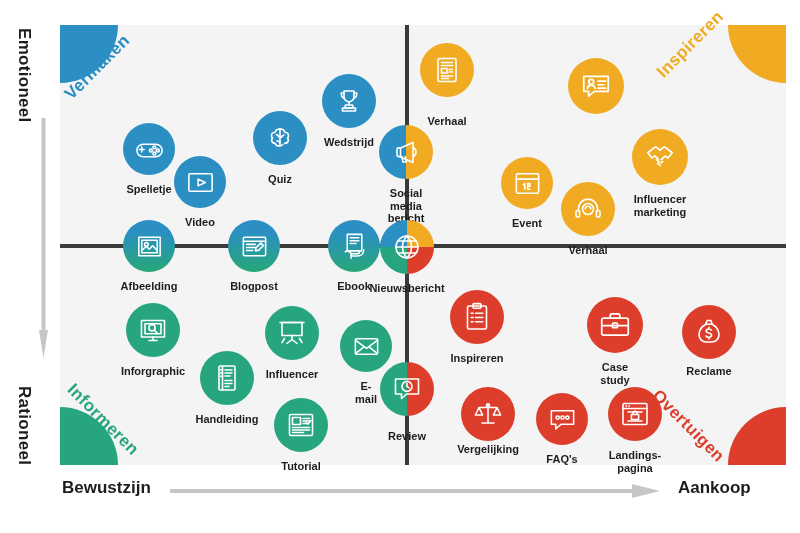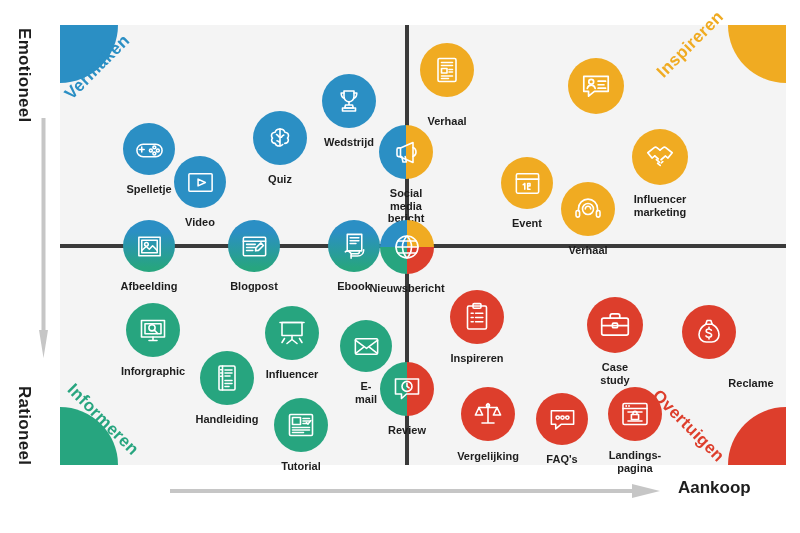--- a/index.html
+++ b/index.html
@@ -64,20 +64,21 @@
 
 <div id="stage">
 
   <div id="lbl-emotioneel">Emotioneel</div>
   <svg id="vArrow" viewBox="0 0 9 240">
     <rect x="2.5" y="0" width="4" height="218" fill="#c6c6c6"></rect>
     <polygon points="0,212 9,212 4.5,240" fill="#c6c6c6"></polygon>
   </svg>
   <div id="lbl-rationeel">Rationeel</div>
 
+  <div id="lbl-bewustzijn">Bewustzijn</div>
   <svg id="hArrow" viewBox="0 0 490 14">
     <rect x="0" y="5" width="468" height="4" fill="#c6c6c6"></rect>
     <polygon points="462,0 462,14 490,7" fill="#c6c6c6"></polygon>
   </svg>
   <div id="lbl-aankoop">Aankoop</div>
 
   <div id="panel">
 
     <div class="wedge tl" style="background: rgb(43, 143, 196);"></div>
     <div class="wedge tr" style="background: rgb(240, 171, 34);"></div>
@@ -332,21 +333,21 @@
         <div class="node" style="left: 320px; top: 337px; width: 54px;">
           <div class="bubble" style="width: 54px; height: 54px;">
             <span class="half l" style="background:#27a57f"></span>
             <span class="half r" style="background:#dd3e2c"></span>
             <svg width="32" height="32" viewBox="0 0 32 32">
               <path d="M4.5 6h23v15h-12l-5 4.5V21h-6V6z" fill="none" stroke="#ffffff" stroke-width="1.6" stroke-linecap="round" stroke-linejoin="round"></path>
               <circle cx="16" cy="13.4" r="5" fill="none" stroke="#ffffff" stroke-width="1.6" stroke-linecap="round" stroke-linejoin="round"></circle>
               <path d="M16 10.2v3.2l2.1 1.5" fill="none" stroke="#ffffff" stroke-width="1.6" stroke-linecap="round" stroke-linejoin="round"></path>
             </svg>
           </div>
-          <div class="nlabel" style="top: 62px;">Review</div>
+          <div class="nlabel" style="top: 68px;">Review</div>
         </div>
         <div class="node" style="left: 390px; top: 265px; width: 54px;">
           <div class="bubble" style="width: 54px; height: 54px;">
             <span class="fill" style="background:#dd3e2c"></span>
             <svg width="32" height="32" viewBox="0 0 32 32">
               <rect x="6.5" y="5" width="19" height="23" rx="1.4" fill="none" stroke="#ffffff" stroke-width="1.6" stroke-linecap="round" stroke-linejoin="round"></rect>
               <rect x="12" y="2.6" width="8" height="4.6" rx="1.1" fill="none" stroke="#ffffff" stroke-width="1.6" stroke-linecap="round" stroke-linejoin="round"></rect>
               <path d="M10.2 12.3h2M10.2 16.5h2M10.2 20.7h2" fill="none" stroke="#ffffff" stroke-width="1.6" stroke-linecap="round" stroke-linejoin="round"></path>
               <path d="M14.6 12.3h7.2M14.6 16.5h7.2M14.6 20.7h7.2" fill="none" stroke="#ffffff" stroke-width="1.6" stroke-linecap="round" stroke-linejoin="round"></path>
             </svg>
@@ -367,34 +368,34 @@
         </div>
         <div class="node" style="left: 622px; top: 280px; width: 54px;">
           <div class="bubble" style="width: 54px; height: 54px;">
             <span class="fill" style="background:#dd3e2c"></span>
             <svg width="32" height="32" viewBox="0 0 32 32">
               <path d="M12.8 8.2h6.4l-1.3-3.7h-3.8l-1.3 3.7z" fill="none" stroke="#ffffff" stroke-width="1.6" stroke-linecap="round" stroke-linejoin="round"></path>
               <path d="M12.8 8.2C8.9 10.4 6 14.6 6 18.8c0 4 3.2 7.2 7.2 7.2h5.6c4 0 7.2-3.2 7.2-7.2 0-4.2-2.9-8.4-6.8-10.6" fill="none" stroke="#ffffff" stroke-width="1.6" stroke-linecap="round" stroke-linejoin="round"></path>
               <path d="M18.4 14.2c-.6-.8-1.5-1.2-2.6-1.2-1.5 0-2.6.8-2.6 2 0 2.6 5.4 1.4 5.4 4.1 0 1.3-1.2 2.1-2.8 2.1-1.2 0-2.2-.5-2.8-1.3M16 11.2v1.8M16 21.2V23" fill="none" stroke="#ffffff" stroke-width="1.6" stroke-linecap="round" stroke-linejoin="round"></path>
             </svg>
           </div>
-          <div class="nlabel" style="top: 72px; margin-left: 42px;">Reclame</div>
+          <div class="nlabel" style="top: 60px;">Reclame</div>
         </div>
         <div class="node" style="left: 401px; top: 362px; width: 54px;">
           <div class="bubble" style="width: 54px; height: 54px;">
             <span class="fill" style="background:#dd3e2c"></span>
             <svg width="32" height="32" viewBox="0 0 32 32">
               <path d="M16 5.5v19M10 25h12" fill="none" stroke="#ffffff" stroke-width="1.6" stroke-linecap="round" stroke-linejoin="round"></path>
               <path d="M7 9.5h18" fill="none" stroke="#ffffff" stroke-width="1.6" stroke-linecap="round" stroke-linejoin="round"></path>
               <circle cx="16" cy="7.6" r="1.6" fill="none" stroke="#ffffff" stroke-width="1.6" stroke-linecap="round" stroke-linejoin="round"></circle>
               <path d="M7 9.5 3.4 17h7.2L7 9.5z" fill="none" stroke="#ffffff" stroke-width="1.6" stroke-linecap="round" stroke-linejoin="round"></path>
               <path d="M25 9.5 21.4 17h7.2L25 9.5z" fill="none" stroke="#ffffff" stroke-width="1.6" stroke-linecap="round" stroke-linejoin="round"></path>
             </svg>
           </div>
-          <div class="nlabel" style="top: 63px; text-align: center;">Vergelijking</div>
+          <div class="nlabel" style="top: 56px; text-align: center;">Vergelijking</div>
         </div>
         <div class="node" style="left: 476px; top: 368px; width: 52px;">
           <div class="bubble" style="width: 52px; height: 52px;">
             <span class="fill" style="background:#dd3e2c"></span>
             <svg width="31" height="31" viewBox="0 0 32 32">
               <path d="M4.5 7h23v14h-13l-5.5 4.7V21H4.5V7z" fill="none" stroke="#ffffff" stroke-width="1.6" stroke-linecap="round" stroke-linejoin="round"></path>
               <circle cx="11" cy="14" r="1.7" fill="none" stroke="#ffffff" stroke-width="1.6" stroke-linecap="round" stroke-linejoin="round"></circle>
               <circle cx="16" cy="14" r="1.7" fill="none" stroke="#ffffff" stroke-width="1.6" stroke-linecap="round" stroke-linejoin="round"></circle>
               <circle cx="21" cy="14" r="1.7" fill="none" stroke="#ffffff" stroke-width="1.6" stroke-linecap="round" stroke-linejoin="round"></circle>
             </svg>

